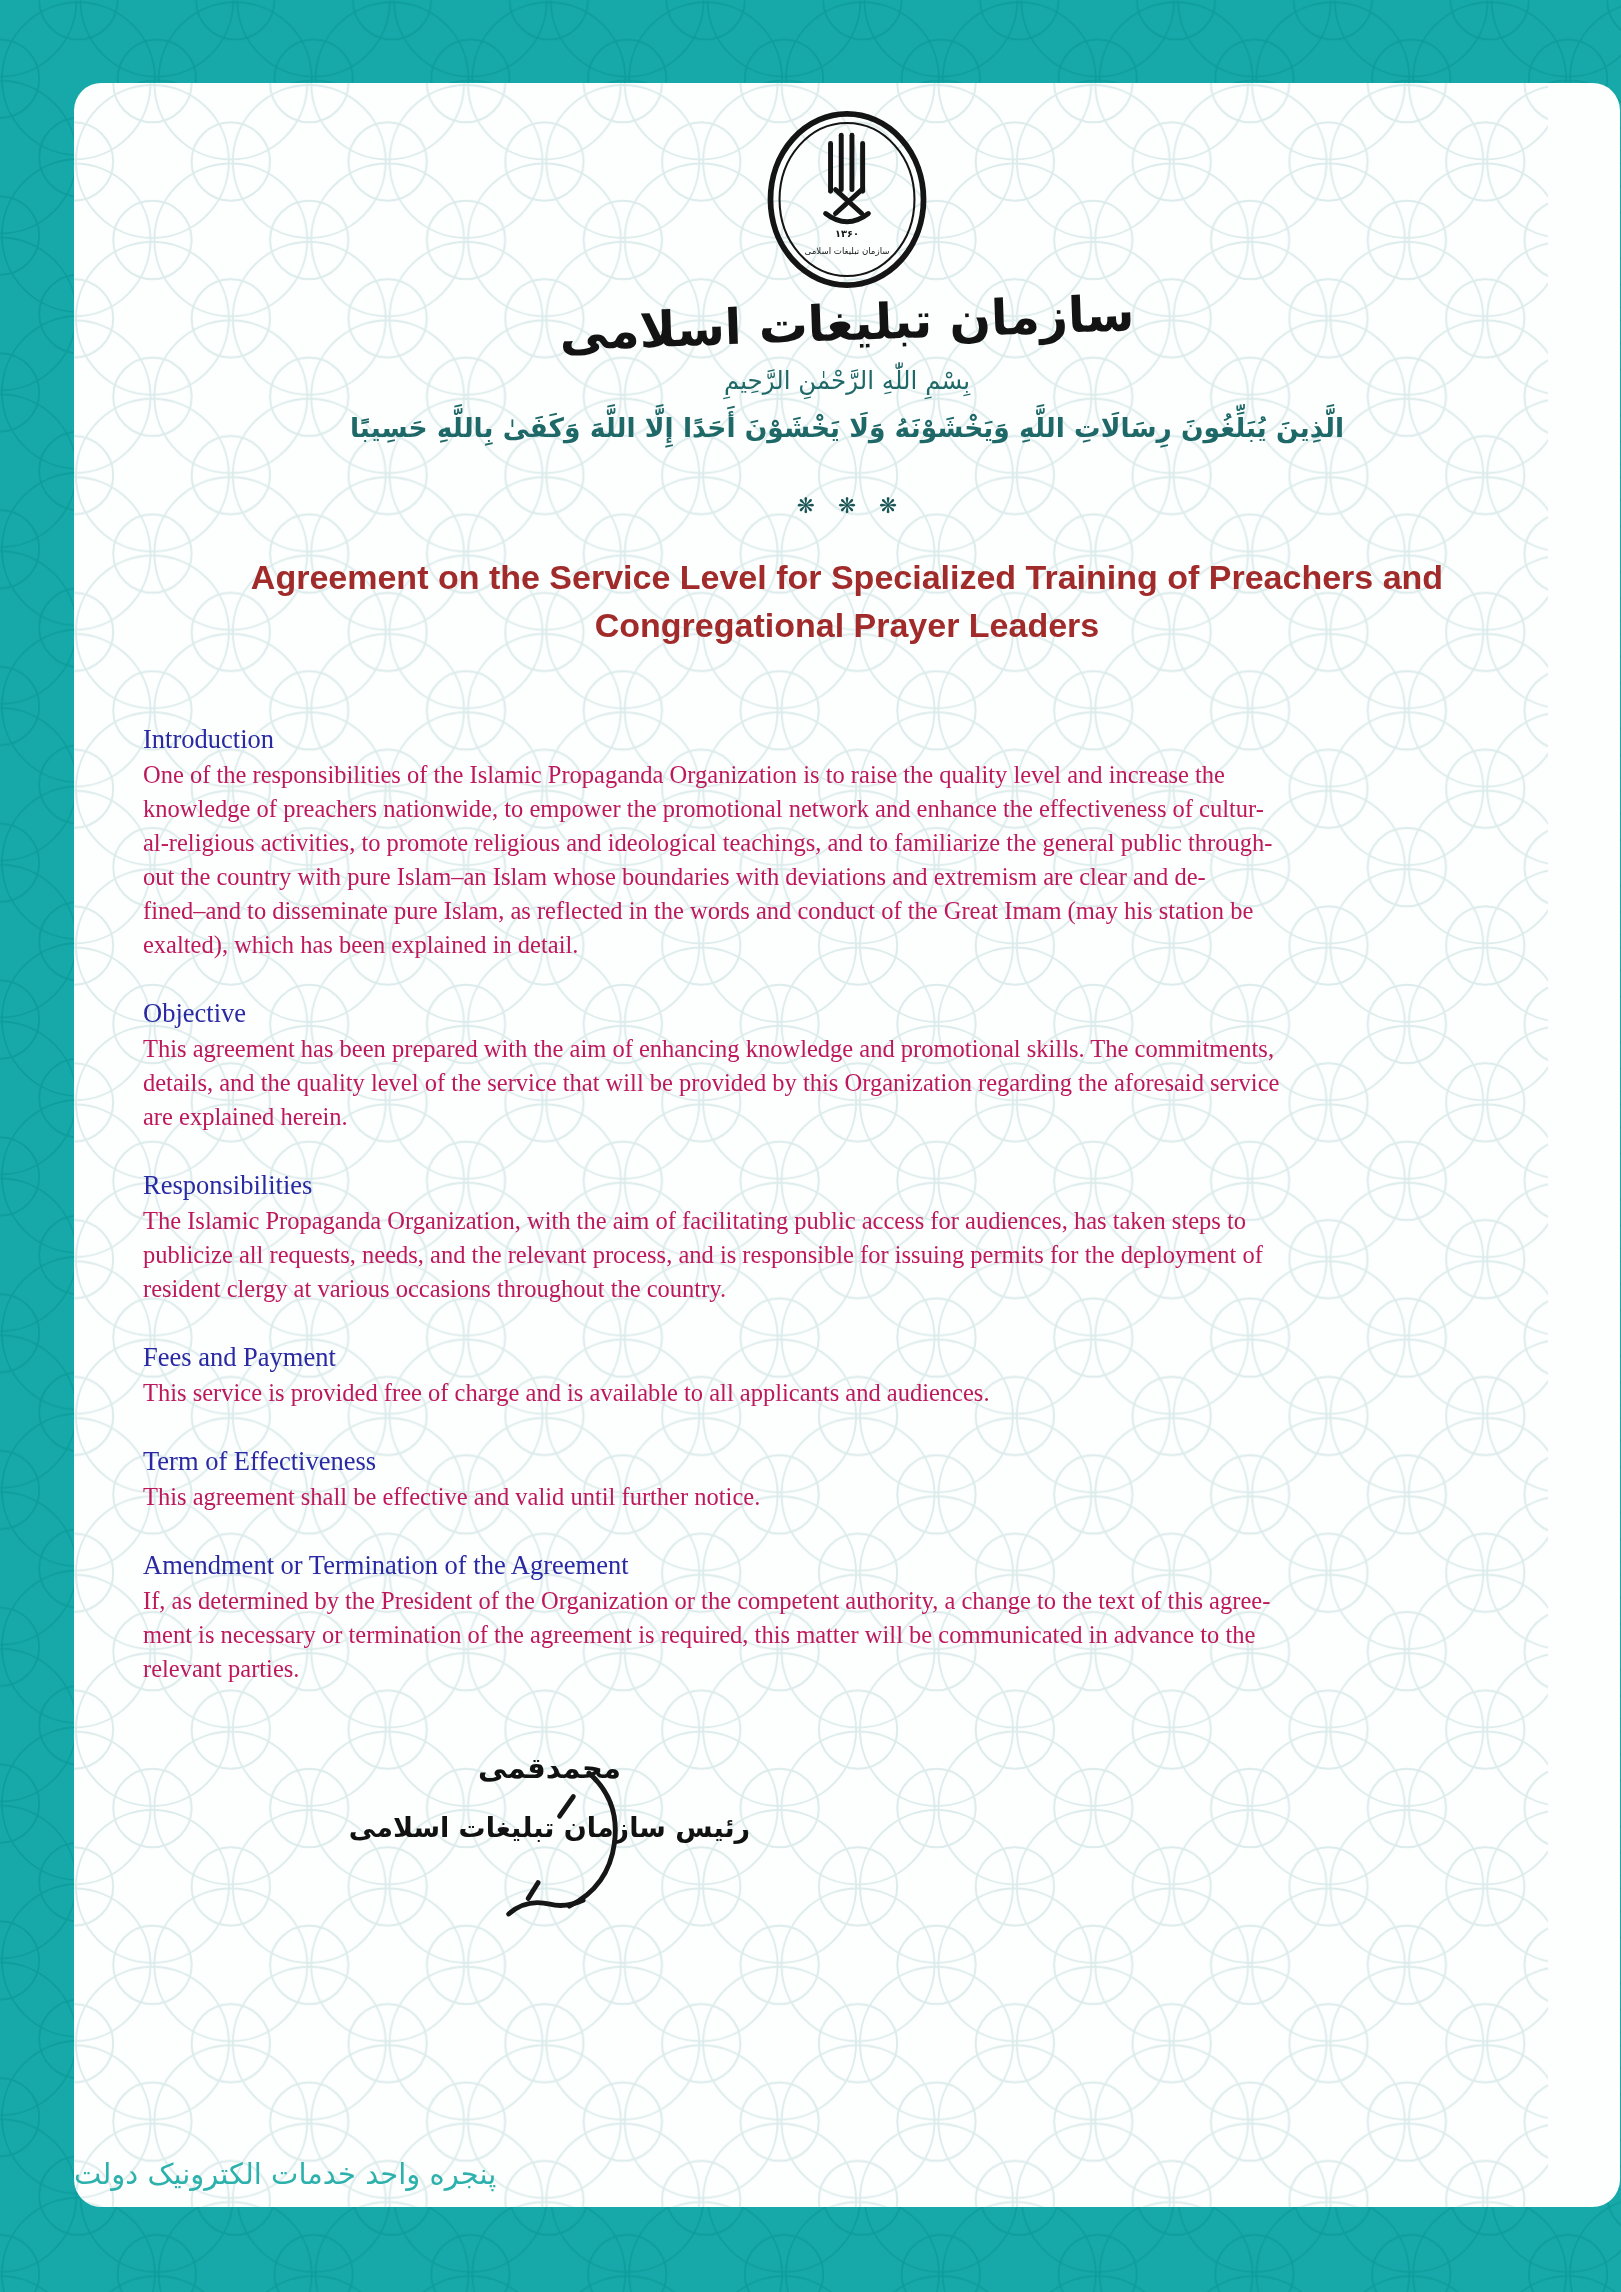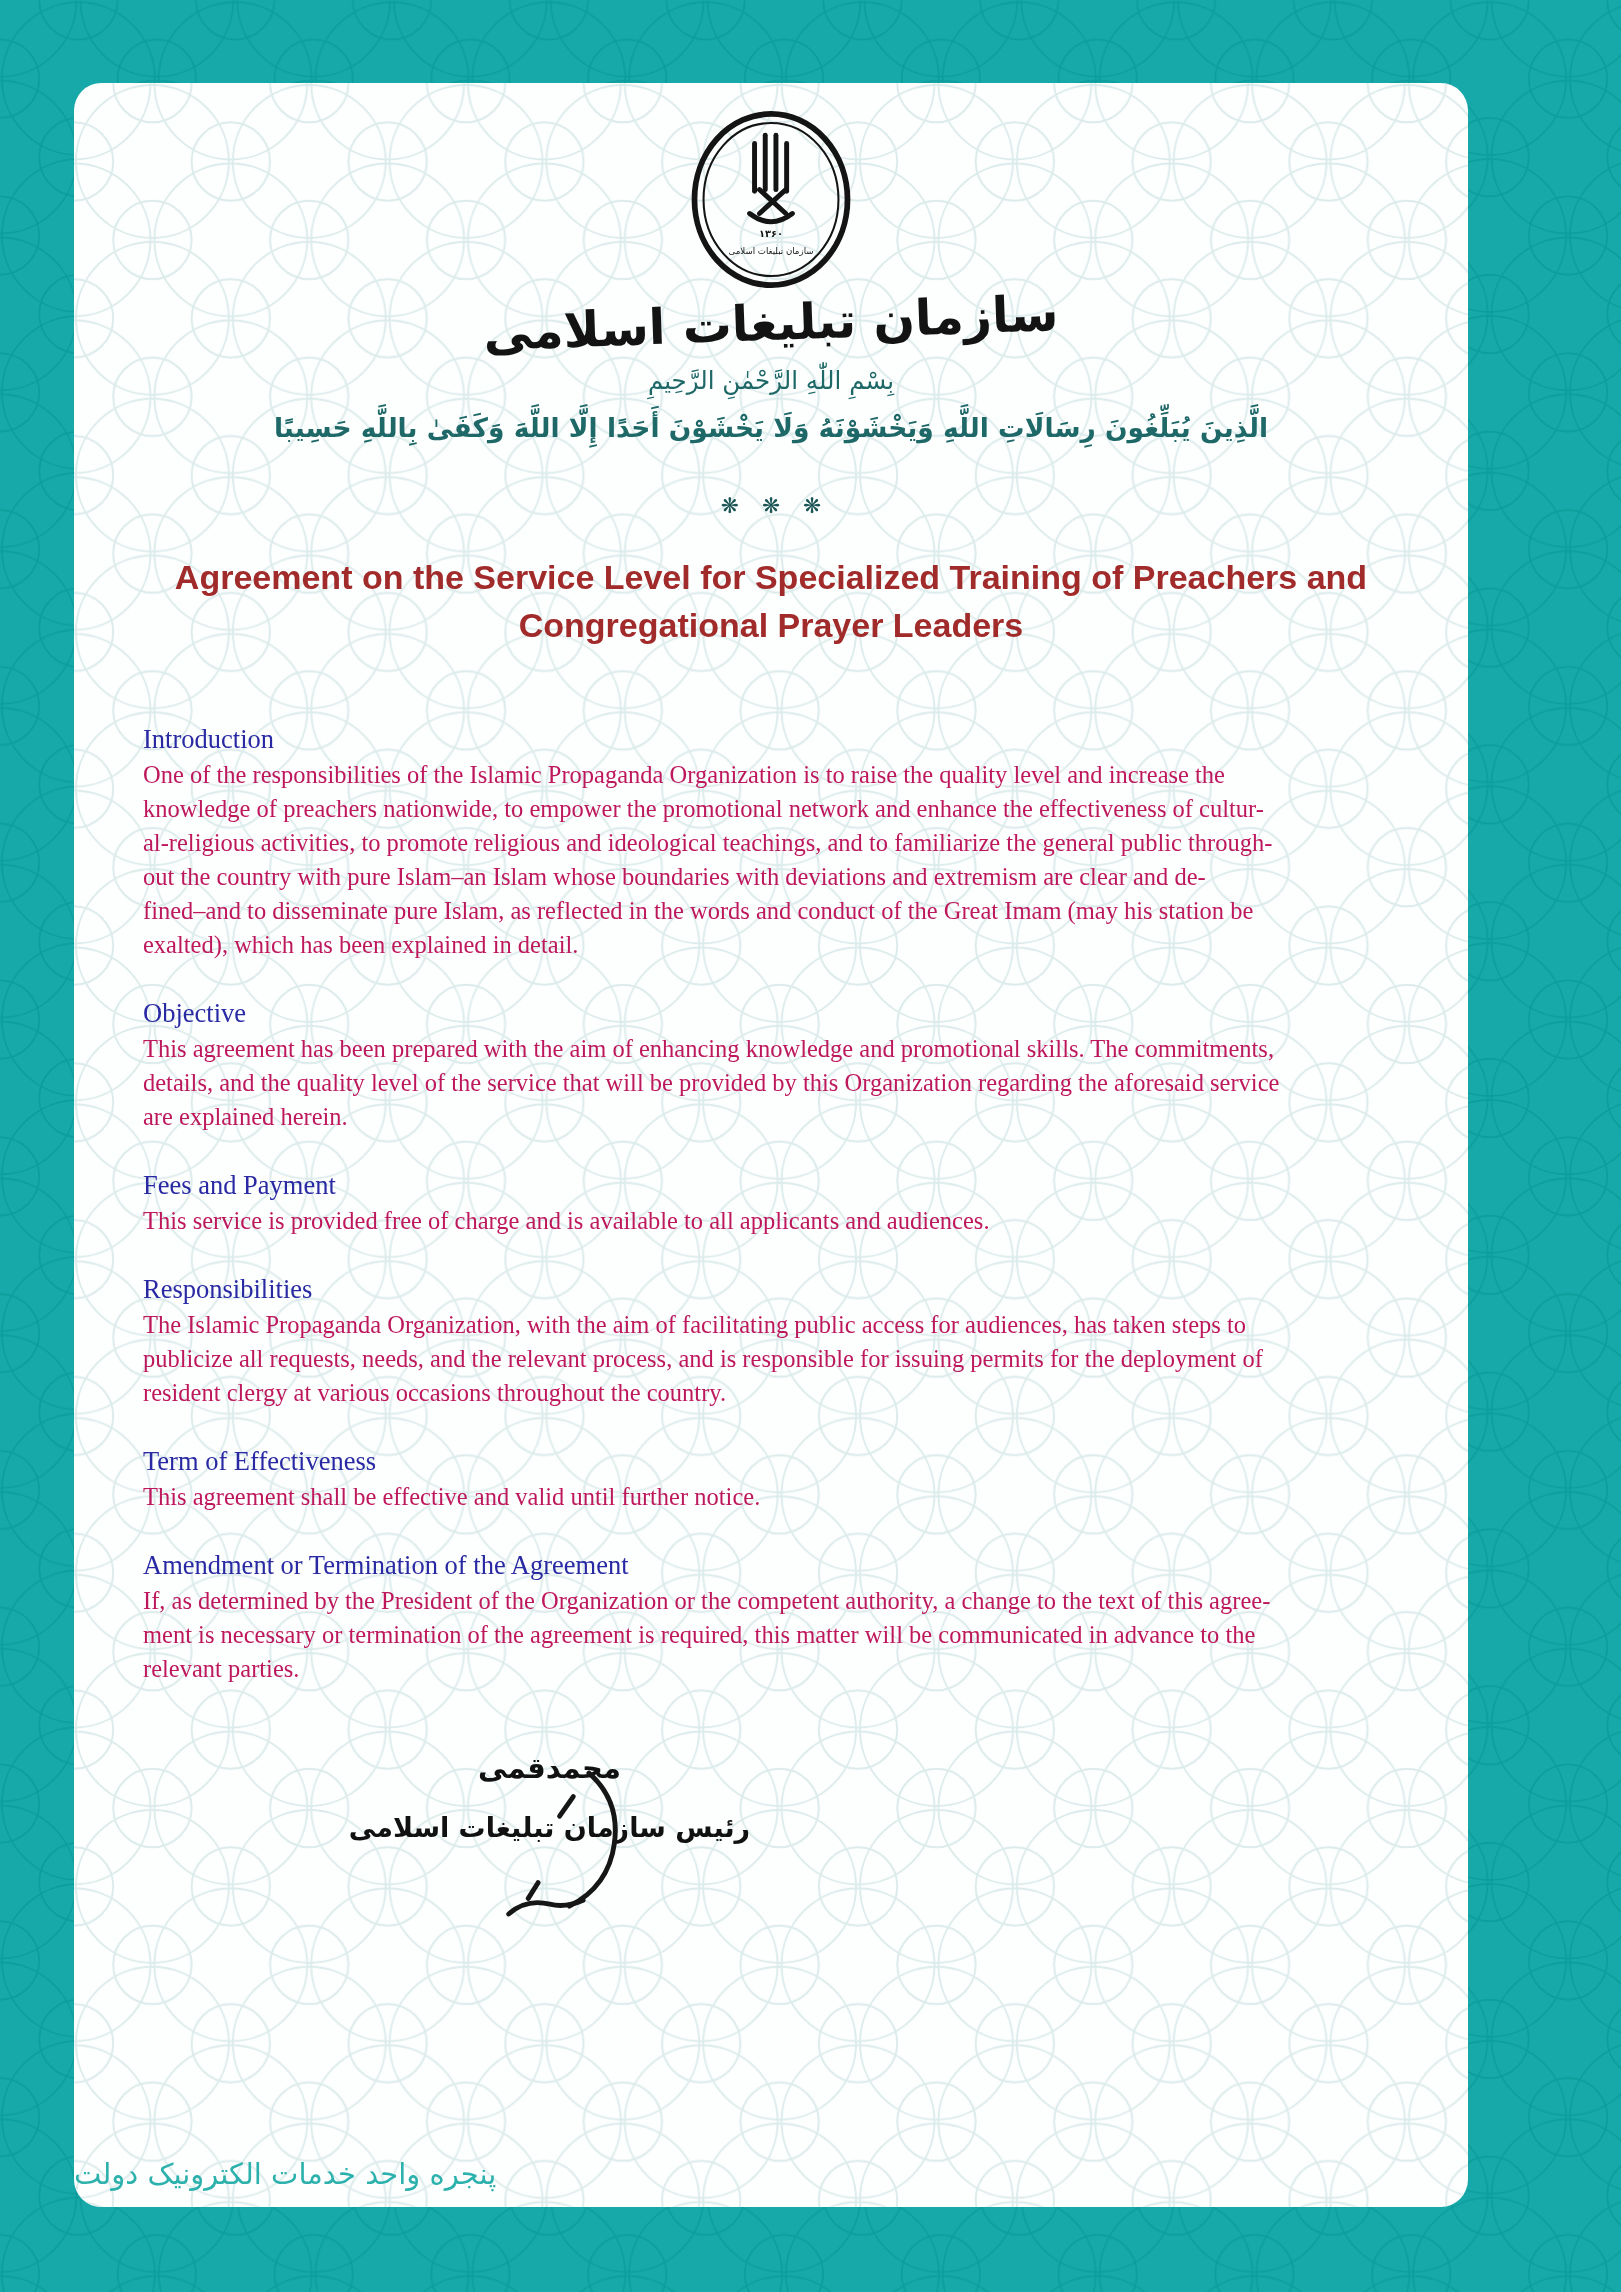--- a/index.html
+++ b/index.html
@@ -7,21 +7,21 @@
     width:1621px;height:2293px;
     background:#17a9a9;
     position:relative;
     overflow:hidden;
     font-family:"Liberation Serif", serif;
   }
   .bg-pattern{position:absolute;inset:0;display:block;}
   .paper{
     position:absolute;
     left:74px;top:83px;
-    width:1394px;height:2124px;
+    width:1546px;height:2124px;
     background:#fdfefe;
     border-radius:27.4px;
     overflow:hidden;
   }
   .paper-pattern{position:absolute;inset:0;display:block;}
   .content{
     position:absolute;inset:0;
     padding:0 69px;
     box-sizing:border-box;
     text-align:center;
@@ -186,28 +186,28 @@
 fined–and to disseminate pure Islam, as reflected in the words and conduct of the Great Imam (may his station be
 exalted), which has been explained in detail.</p>
       </section>
       <section class="doc-section">
         <h3 class="sec-heading">Objective</h3>
         <p class="sec-body">This agreement has been prepared with the aim of enhancing knowledge and promotional skills. The commitments,
 details, and the quality level of the service that will be provided by this Organization regarding the aforesaid service
 are explained herein.</p>
       </section>
       <section class="doc-section">
-        <h3 class="sec-heading">Fees and Payment</h3>
-        <p class="sec-body">This service is provided free of charge and is available to all applicants and audiences.</p>
-      </section>
-      <section class="doc-section">
         <h3 class="sec-heading">Responsibilities</h3>
         <p class="sec-body">The Islamic Propaganda Organization, with the aim of facilitating public access for audiences, has taken steps to
 publicize all requests, needs, and the relevant process, and is responsible for issuing permits for the deployment of
 resident clergy at various occasions throughout the country.</p>
+      </section>
+      <section class="doc-section">
+        <h3 class="sec-heading">Fees and Payment</h3>
+        <p class="sec-body">This service is provided free of charge and is available to all applicants and audiences.</p>
       </section>
       <section class="doc-section">
         <h3 class="sec-heading">Term of Effectiveness</h3>
         <p class="sec-body">This agreement shall be effective and valid until further notice.</p>
       </section>
       <section class="doc-section">
         <h3 class="sec-heading">Amendment or Termination of the Agreement</h3>
         <p class="sec-body">If, as determined by the President of the Organization or the competent authority, a change to the text of this agree-
 ment is necessary or termination of the agreement is required, this matter will be communicated in advance to the
 relevant parties.</p>

